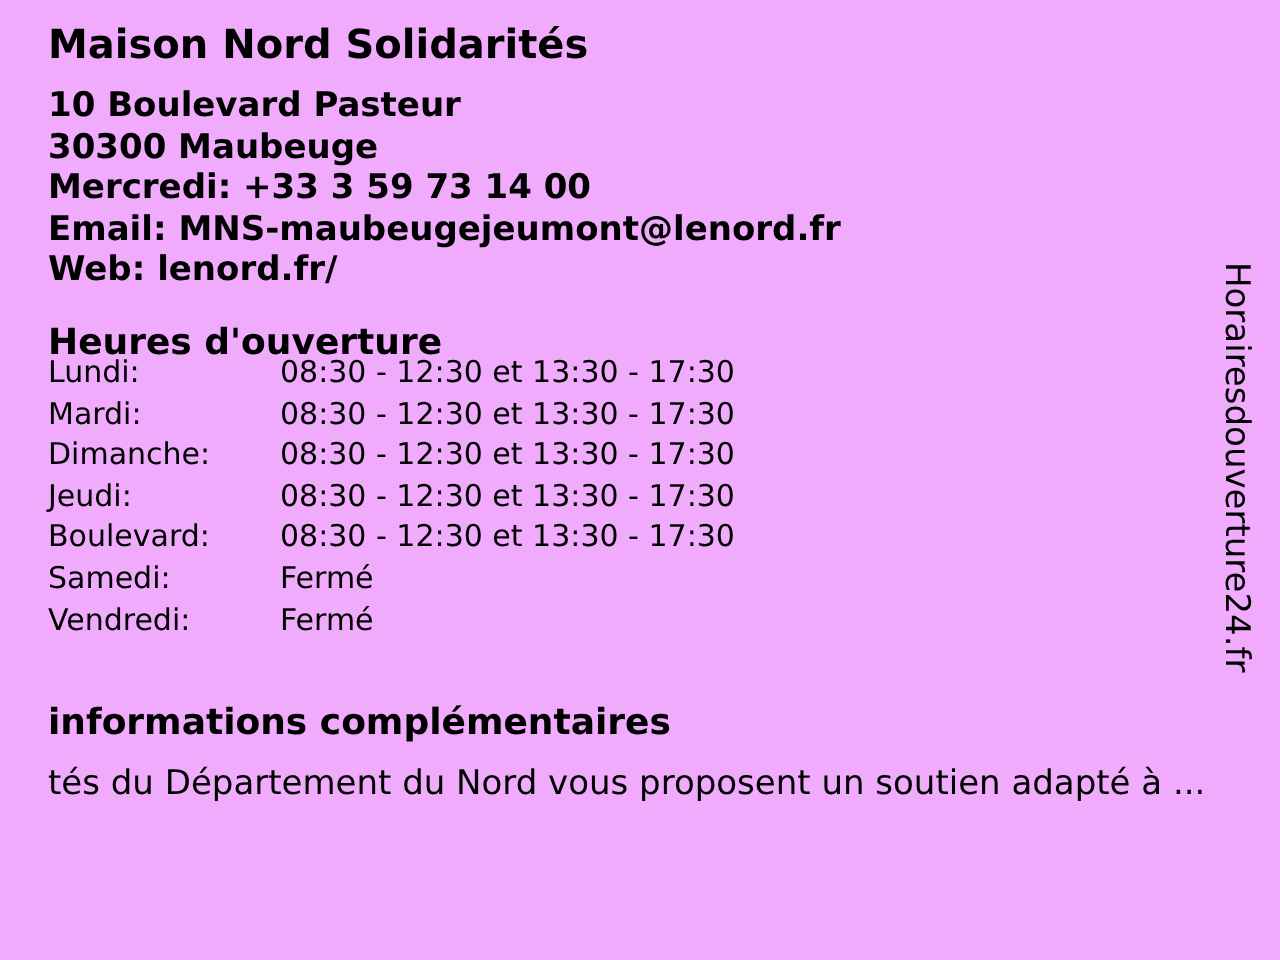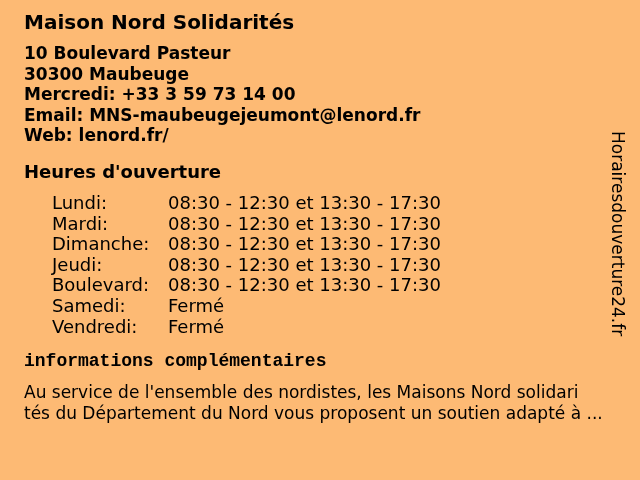--- a/index.html
+++ b/index.html
@@ -4,21 +4,21 @@
 <style>
   html, body {
     margin: 0;
     padding: 0;
     background: #ffffff;
   }
   .page {
     position: relative;
     width: 640px;
     height: 480px;
-    background: #fdba74;
+    background: #f0abfc;
     overflow: hidden;
     font-family: "DejaVu Sans", "Liberation Sans", sans-serif;
     color: #000000;
   }
   .page-title {
     position: absolute;
     top: 10px;
     left: 24px;
     font-size: 20px;
     font-weight: bold;
@@ -36,28 +36,27 @@
   }
   .section-heading {
     position: absolute;
     left: 24px;
     font-size: 18px;
     font-weight: bold;
     line-height: 21px;
     white-space: nowrap;
   }
   .heading-hours { top: 161px; }
-  .heading-info  { top: 351px; font-family: Liberation Mono, monospace; }
+  .heading-info  { top: 351px; }
   .hours-table {
     position: absolute;
-    top: 193px;
+    top: 176px;
     left: 24px;
-    font-size: 18px;
+    font-size: 15px;
     line-height: 20.6px;
-    margin-left: 28px;
   }
   .hours-row {
     display: flex;
     white-space: nowrap;
   }
   .hours-day {
     width: 116px;
     flex: 0 0 116px;
   }
   .info-paragraph {
@@ -122,19 +121,18 @@
     </div>
     <div class="hours-row">
       <span class="hours-day">Vendredi:</span>
       <span class="hours-time">Fermé</span>
     </div>
   </div>
 
   <div class="section-heading heading-info">informations complémentaires</div>
 
   <div class="info-paragraph">
-    <div>Au service de l'ensemble des nordistes, les Maisons Nord solidari</div>
     <div>tés du Département du Nord vous proposent un soutien adapté à ...</div>
   </div>
 
   <div class="watermark">Horairesdouverture24.fr</div>
 
 </div>
 
 </body></html>

